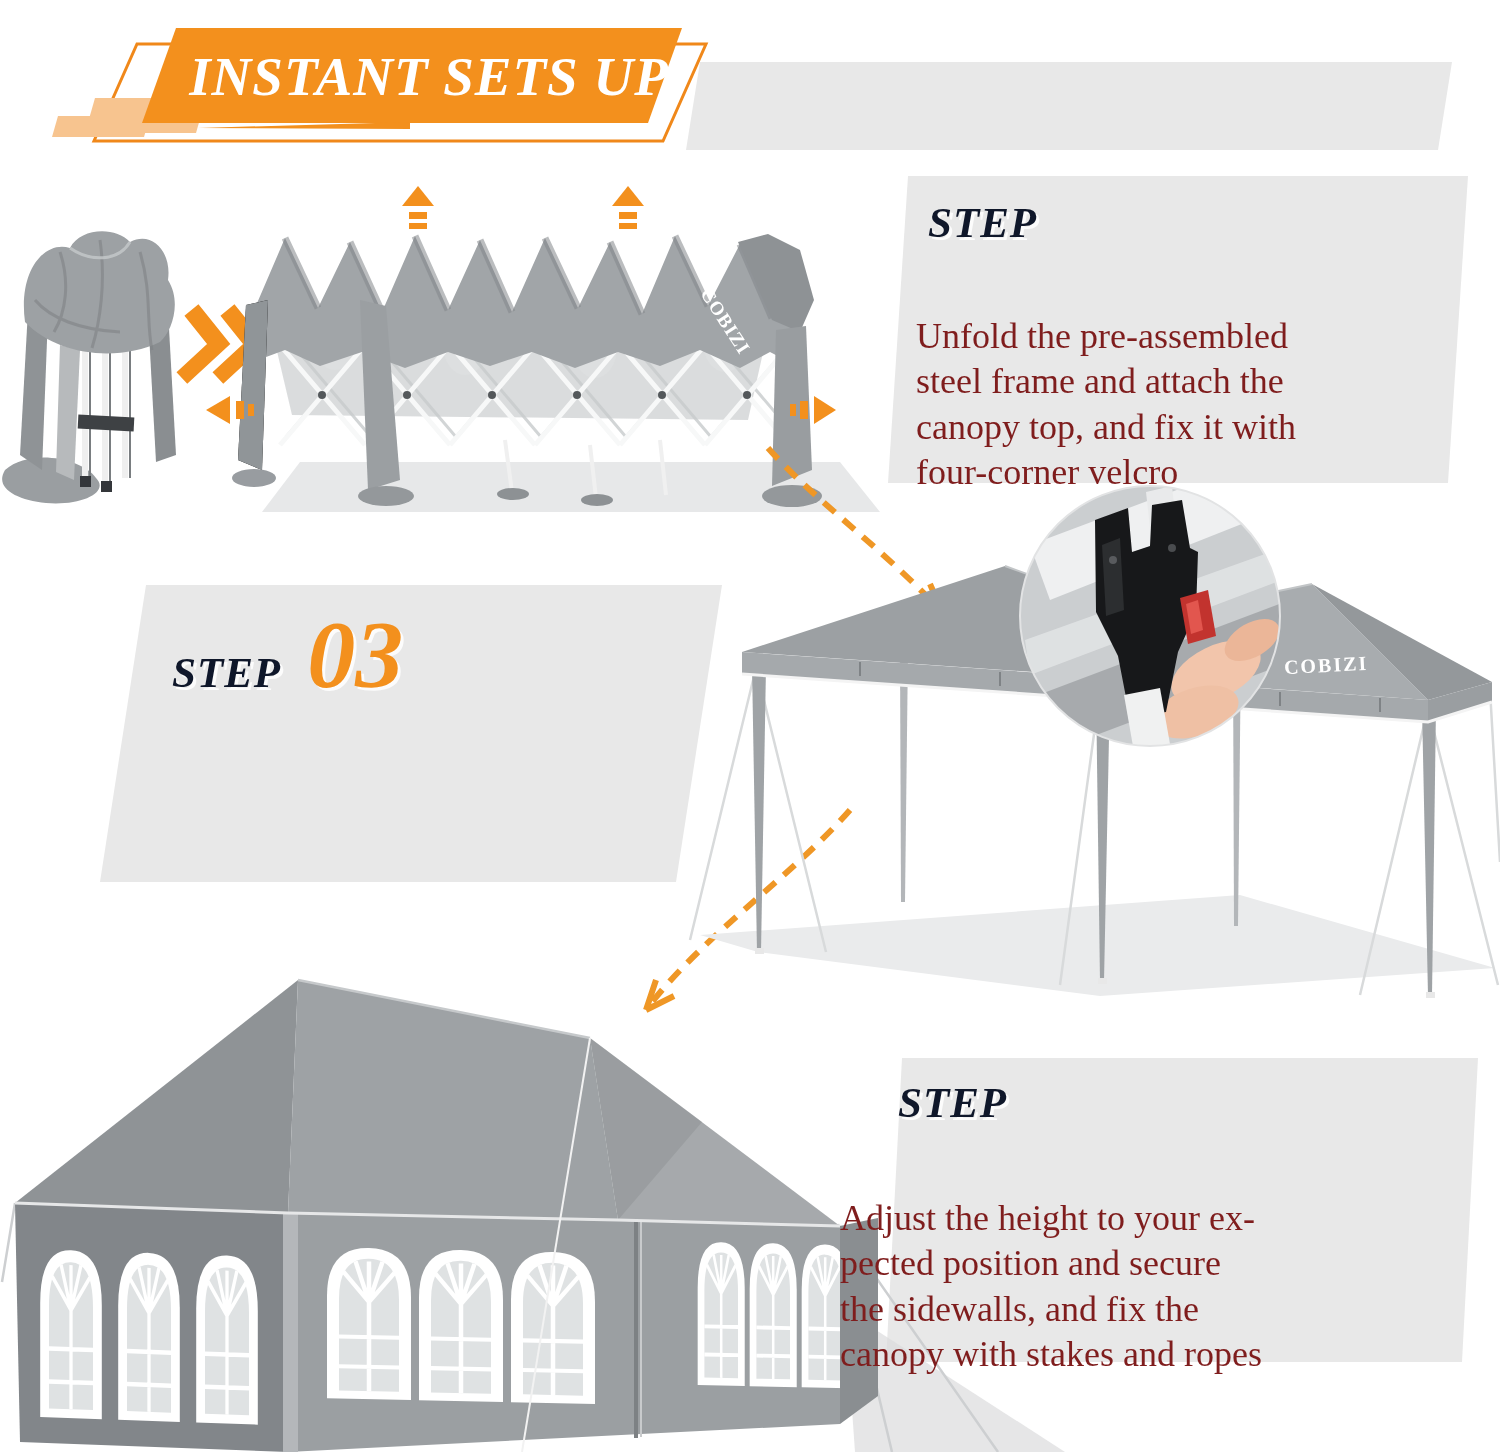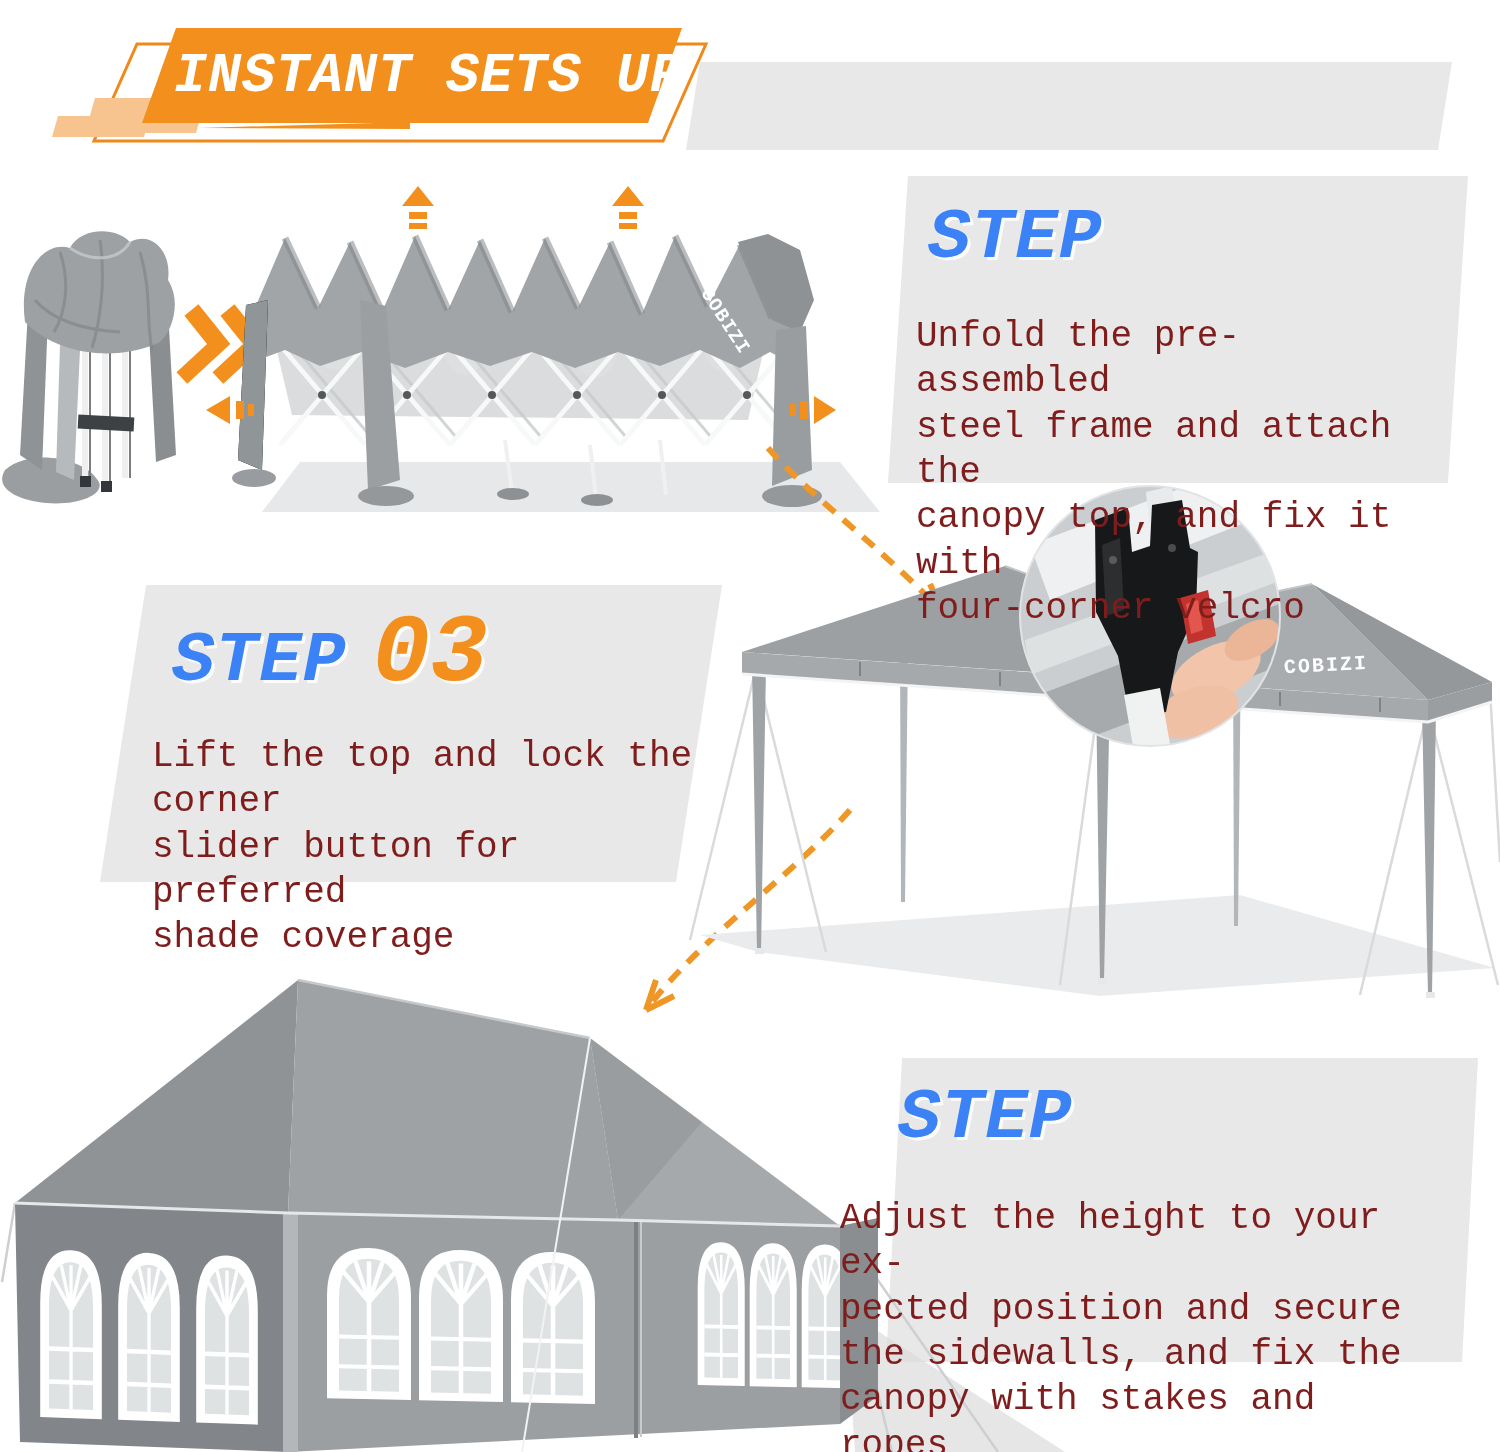--- a/index.html
+++ b/index.html
@@ -1,38 +1,38 @@
 <!DOCTYPE html>
 <html><head>
 <meta charset="utf-8">
 <style>
   html,body{margin:0;padding:0;background:#ffffff;}
   .canvas{
     position:relative;width:1500px;height:1452px;background:#ffffff;
-    overflow:hidden;font-family:Liberation Mono, monospace;
+    overflow:hidden;font-family:Liberation Serif, serif;
   }
   .art{position:absolute;left:0;top:0;width:1500px;height:1452px;}
   .abs{position:absolute;}
   
   .banner-title{
     left:176px;top:30px;width:506px;height:93px;
     display:flex;align-items:center;justify-content:center;
     font-style:italic;font-weight:900;font-size:55px;letter-spacing:1px;
     color:#ffffff;white-space:nowrap;
   }
   .banner-subtitle{
     left:695px;top:66px;width:745px;height:80px;
     display:flex;align-items:center;justify-content:center;
     font-style:italic;font-weight:600;font-size:41px;color:#3b3b3c;
     white-space:nowrap;
   }
   
   .step-heading{display:flex;align-items:baseline;}
   .step-word{
-    font-style:italic;font-weight:900;font-size:71px;color:#3b82f6;
+    font-style:italic;font-weight:900;font-size:43px;color:#0f172a;
     letter-spacing:1px;text-shadow:3px 3px 0 rgba(255,255,255,.85);
   }
   .step-num{
     font-style:italic;font-weight:800;font-size:96px;color:#F3901D;
     margin-left:26px;line-height:.9;text-shadow:3px 3px 0 rgba(255,255,255,.85);
   }
   .step-body{
     font-size:36px;line-height:1.26;color:#7f1d1d;white-space:pre-line;
   }
   .h1{left:928px;top:198px;}  .b1{left:916px;top:314px;width:510px;}
@@ -255,23 +255,20 @@
   </div>
   <div class="abs step-body b1">Unfold the pre-assembled
 steel frame and attach the
 canopy top, and fix it with
 four-corner velcro</div>
 
   <div class="abs step-heading h2">
     <span class="step-word">STEP</span>
     <span class="step-num">03</span>
   </div>
-  <div class="abs step-body b2">Lift the top and lock the corner
-slider button for preferred
-shade coverage</div>
 
   <div class="abs step-heading h3">
     <span class="step-word">STEP</span>
   </div>
   <div class="abs step-body b3">Adjust the height to your ex-
 pected position and secure
 the sidewalls, and fix the
 canopy with stakes and ropes</div>
 
   <div class="abs logo logo-frame">COBIZI</div>

